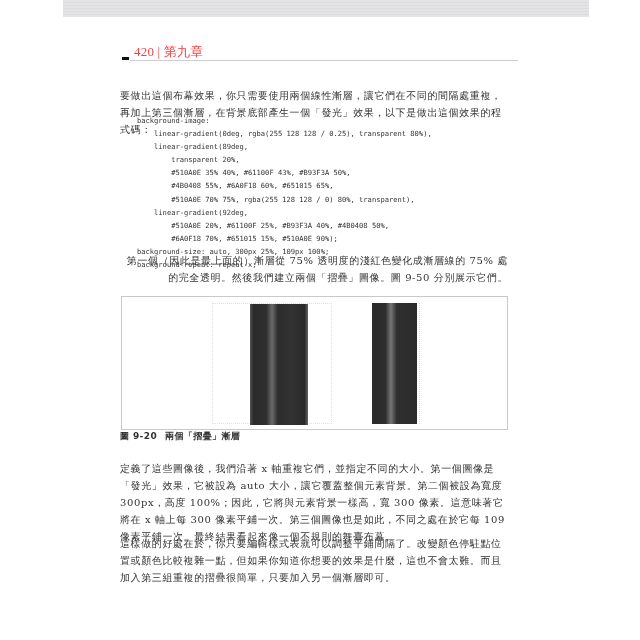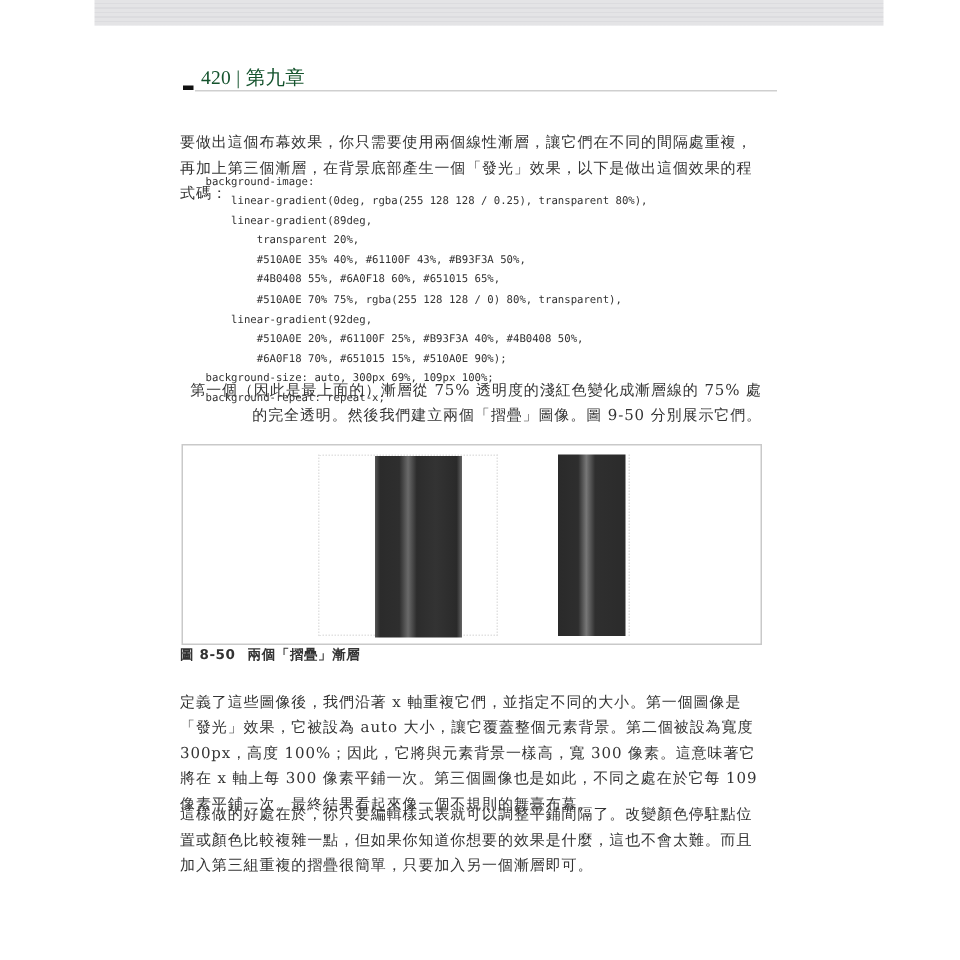--- a/index.html
+++ b/index.html
@@ -2,21 +2,21 @@
 <html><head>
 <meta charset="utf-8">
 <style>
   html, body { margin:0; padding:0; background:#fff; }
   body { width:640px; height:640px; position:relative; overflow:hidden;
          font-family:"DejaVu Serif", serif; color:#2a2a2a; }
   .topbar { position:absolute; left:63px; top:0; width:526px; height:17px;
             background:repeating-linear-gradient(180deg,#e4e4e6 0 2px,#dcdcdf 2px 3px); }
   .header { position:absolute; left:122px; top:42px; width:398px; height:20px; }
   .header-mark { position:absolute; left:0; top:15px; width:7px; height:3px; background:#111; }
-  .header-text { position:absolute; left:12px; top:1px; font-size:13px; color:#14532d;
+  .header-text { position:absolute; left:12px; top:1px; font-size:13px; color:#ef4444;
                  font-family:"Liberation Serif", serif; letter-spacing:0.2px; }
   .header-rule { position:absolute; left:8px; top:18px; width:388px; height:1px; background:#cfcfcf; }
   .para { position:absolute; left:120px; width:388px; font-size:10px; line-height:17px;
           letter-spacing:0.6px; color:#333; margin:0; }
   .code { position:absolute; left:137px; top:114px; font-family:"DejaVu Sans Mono", monospace;
           font-size:7.1px; line-height:13.1px; color:#333; margin:0; white-space:pre; }
   .figure { position:absolute; left:121px; top:296px; width:385px; height:132px;
             border:1px solid #c9c9c9; background:#fff; }
   .img1 { position:absolute; left:90px; top:6px; width:120px; height:121px;
           border:1px dotted #e2e2e2; box-sizing:border-box; }
@@ -46,32 +46,32 @@
 <pre class="code"><span>background-image:</span>
 <span>    linear-gradient(0deg, rgba(255 128 128 / 0.25), transparent 80%),</span>
 <span>    linear-gradient(89deg,</span>
 <span>        transparent 20%,</span>
 <span>        #510A0E 35% 40%, #61100F 43%, #B93F3A 50%,</span>
 <span>        #4B0408 55%, #6A0F18 60%, #651015 65%,</span>
 <span>        #510A0E 70% 75%, rgba(255 128 128 / 0) 80%, transparent),</span>
 <span>    linear-gradient(92deg,</span>
 <span>        #510A0E 20%, #61100F 25%, #B93F3A 40%, #4B0408 50%,</span>
 <span>        #6A0F18 70%, #651015 15%, #510A0E 90%);</span>
-<span>background-size: auto, 300px 69%, 109px 100%;</span>
+<span>background-size: auto, 300px 25%, 109px 100%;</span>
 <span>background-repeat: repeat-x;</span></pre>
 
 <p class="para" style="top:252px;text-align:right;">第一個（因此是最上面的）漸層從 75% 透明度的淺紅色變化成漸層線的 75% 處的完全透明。然後我們建立兩個「摺疊」圖像。圖 9-50 分別展示它們。</p>
 
 <div class="figure">
   <div class="img1">
     <div class="band1"></div>
   </div>
   <div class="img2"></div>
   <div class="img2-edge"></div>
 </div>
 
 <div class="caption">
-  <span class="num">圖 8-50</span><span>兩個「摺疊」漸層</span>
+  <span class="num">圖 9-20</span><span>兩個「摺疊」漸層</span>
 </div>
 
 <p class="para" style="top:460px;">定義了這些圖像後，我們沿著 x 軸重複它們，並指定不同的大小。第一個圖像是「發光」效果，它被設為 auto 大小，讓它覆蓋整個元素背景。第二個被設為寬度 300px，高度 100%；因此，它將與元素背景一樣高，寬 300 像素。這意味著它將在 x 軸上每 300 像素平鋪一次。第三個圖像也是如此，不同之處在於它每 109 像素平鋪一次。最終結果看起來像一個不規則的舞臺布幕。</p>
 
 <p class="para" style="top:535px;">這樣做的好處在於，你只要編輯樣式表就可以調整平鋪間隔了。改變顏色停駐點位置或顏色比較複雜一點，但如果你知道你想要的效果是什麼，這也不會太難。而且加入第三組重複的摺疊很簡單，只要加入另一個漸層即可。</p>
 
 </body></html>

